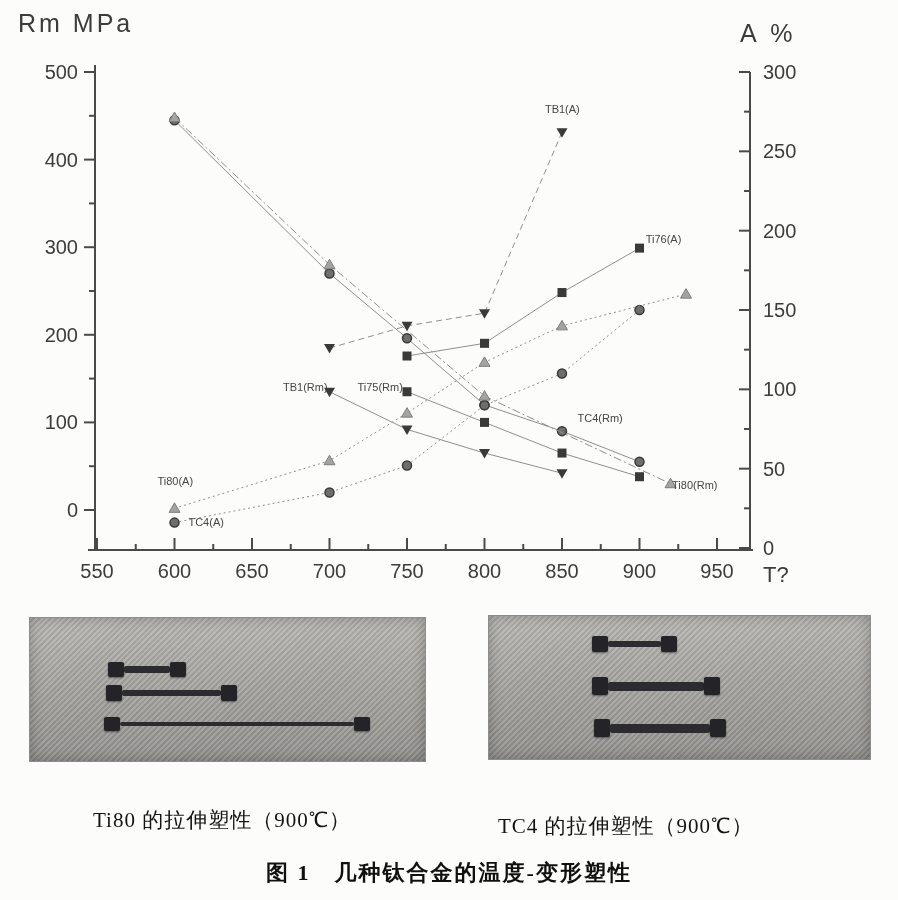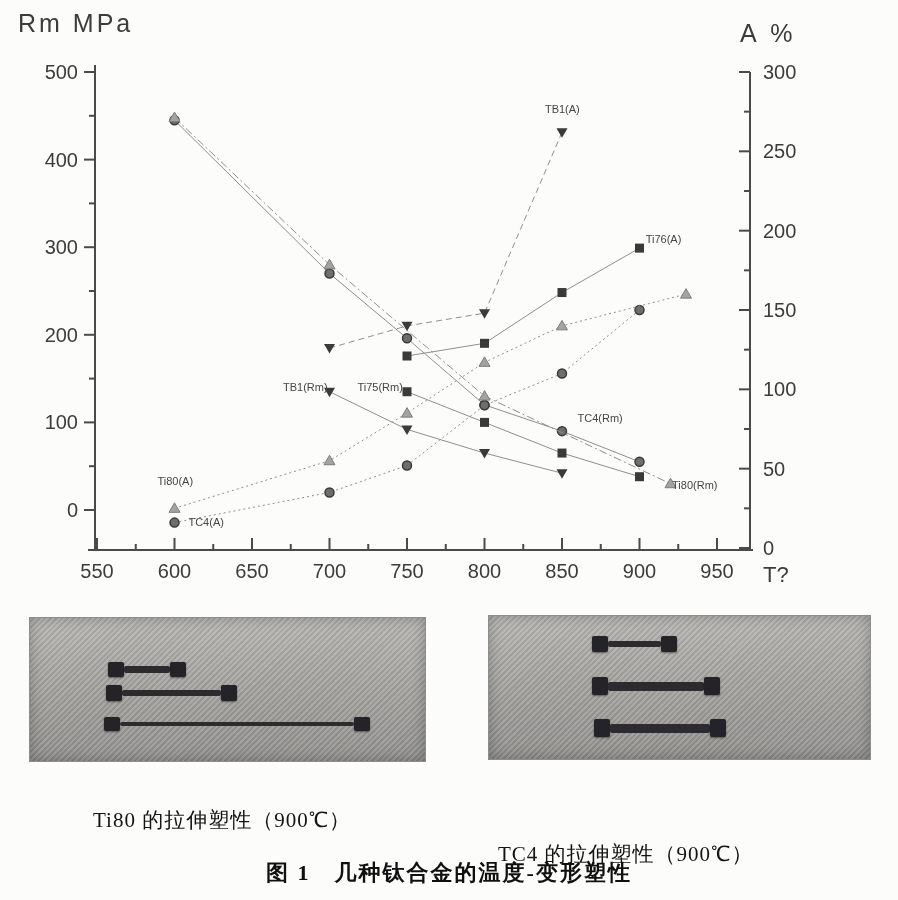--- a/index.html
+++ b/index.html
@@ -25,21 +25,21 @@
   .specimen .end{
     display:block;width:16px;background:#242428;border-radius:2px;
     box-shadow:0 1px 2px rgba(0,0,0,.45);
   }
   .specimen .rod{display:block;flex:1 1 auto;background:#2b2b30;border-radius:2px;}
   .photo-caption{
     position:absolute;font-family:"Liberation Serif", serif;
     font-size:21px;color:#141414;letter-spacing:1px;white-space:nowrap;text-align:right;
   }
   .photo-caption.left{left:93px;top:806px;}
-  .photo-caption.right{left:498px;top:840px;}
+  .photo-caption.right{left:498px;top:812px;}
   .fig-caption{
     position:absolute;left:0;top:858px;width:898px;text-align:center;
     font-family:"Liberation Serif", serif;font-weight:bold;
     font-size:22px;color:#101010;letter-spacing:2px;
   }
   svg text{font-family:"Liberation Sans", sans-serif;}
 </style>
 </head>
 <body>
 

